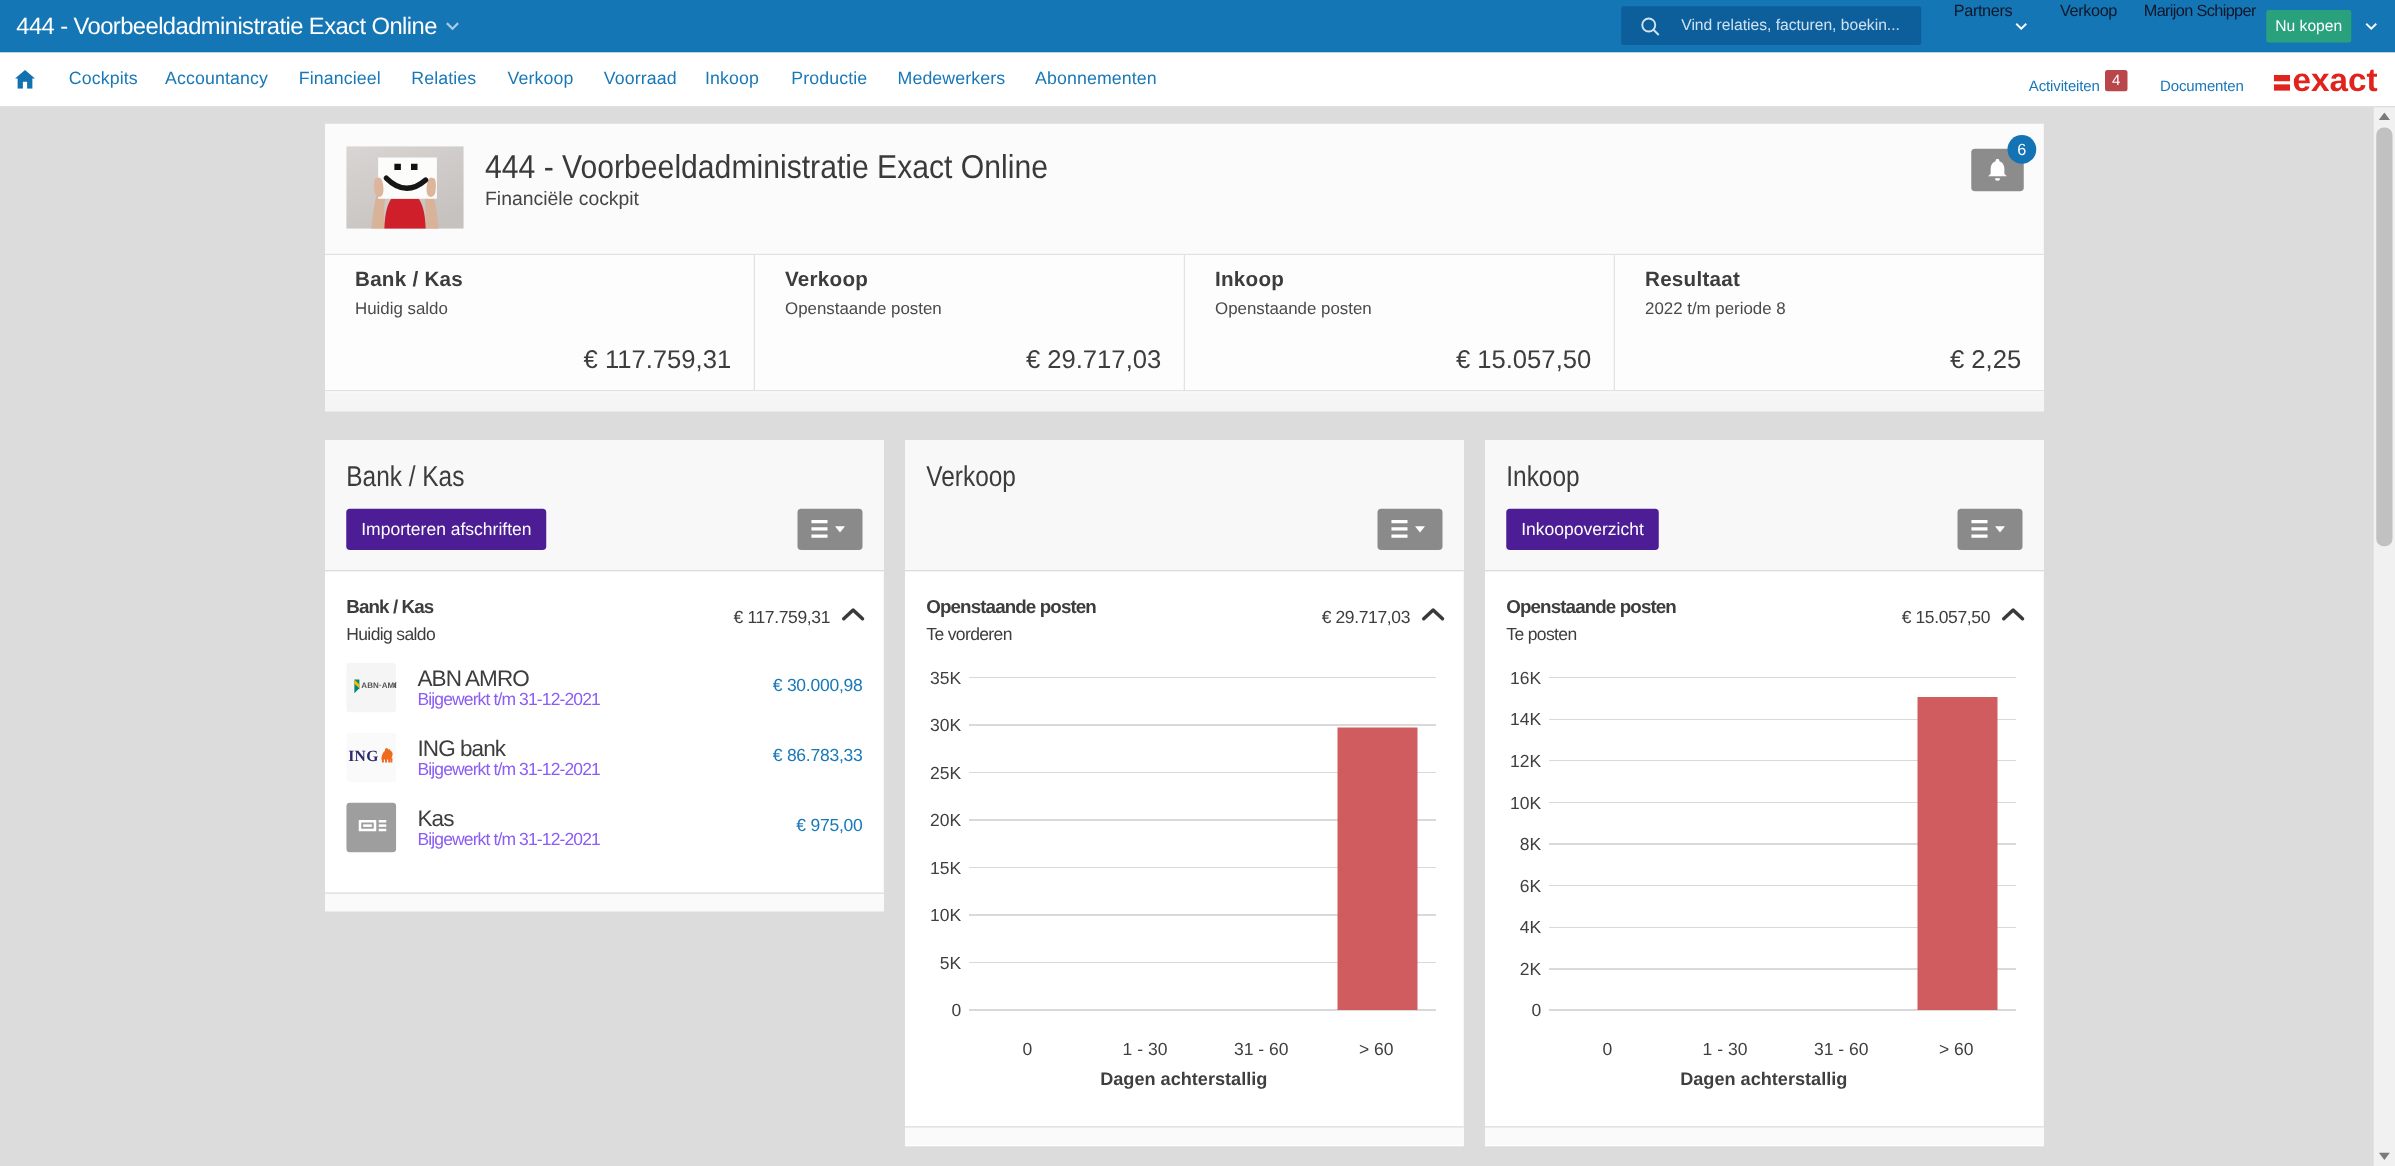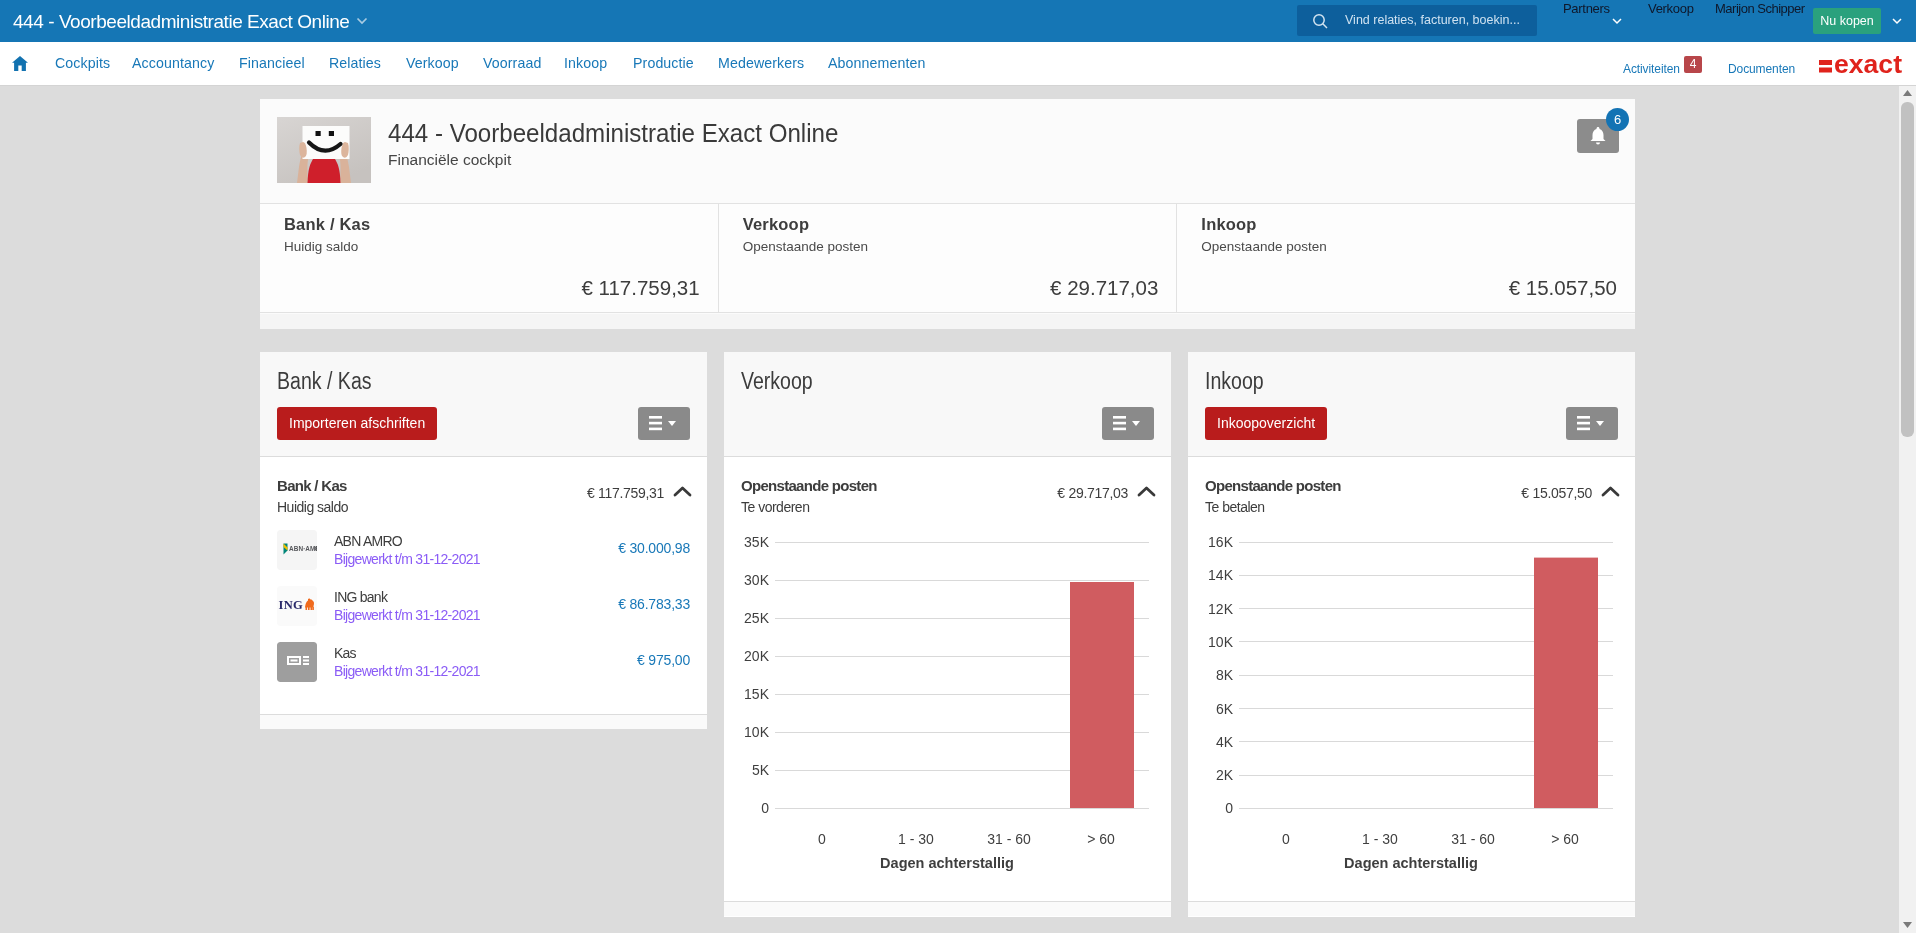--- a/index.html
+++ b/index.html
@@ -39,30 +39,30 @@
 .stat + .stat { border-left:1px solid #e2e2e2; }
 .stat b { font-size:16.5px; color:#3d3d3d; letter-spacing:0.2px; }
 .stat .sub { font-size:13.5px; color:#4a4a4a; margin-top:5px; }
 .stat .amt { position:absolute; right:18px; bottom:12px; font-size:20.5px; color:#3d3d3d; }
 #mc-foot { position:absolute; left:0; top:215px; width:1375px; height:15px; background:#f5f5f5; }
 
 
 .card { position:absolute; top:266px; width:447px; background:#fff; }
 .card-head { position:relative; height:105px; background:#f8f8f8; border-bottom:1px solid #dcdcdc; }
 .card-head h2 { position:absolute; left:17px; top:16px; font-size:23px; font-weight:normal; color:#3c3c3c; transform:scaleX(0.85); transform-origin:0 0; white-space:nowrap; }
-.btn-blue { position:absolute; left:17px; top:55px; height:33px; background:#b91c1c; border-radius:3px; color:#fff; font-size:14px; line-height:33px; padding:0 12px; white-space:nowrap; }
+.btn-blue { position:absolute; left:17px; top:55px; height:33px; background:#4c1d95; border-radius:3px; color:#fff; font-size:14px; line-height:33px; padding:0 12px; white-space:nowrap; }
 .btn-menu { position:absolute; right:17px; top:55px; width:52px; height:33px; background:#8a8a8a; border-radius:3px; }
 .sec-head { position:relative; padding:20px 17px 0 17px; height:60px; }
 .sec-head b { font-size:15px; color:#3d3d3d; letter-spacing:-0.7px; }
 .sec-head .sub { font-size:14px; color:#3d3d3d; margin-top:4px; letter-spacing:-0.5px; }
 .sec-amt { position:absolute; top:28px; font-size:14px; color:#3d3d3d; letter-spacing:-0.3px; }
 .sec-chev { position:absolute; right:15px; top:29px; }
 .bank-row { position:absolute; left:17px; width:413px; height:40px; }
 .bank-row .ric { position:absolute; left:0; top:0; width:40px; height:40px; border-radius:3px; }
-.bank-row .rt { position:absolute; left:57px; top:3px; font-size:14px; color:#3d3d3d; letter-spacing:-0.75px; }
+.bank-row .rt { position:absolute; left:57px; top:3px; font-size:18px; color:#3d3d3d; letter-spacing:-0.75px; }
 .bank-row .rs { position:absolute; left:57px; top:21px; font-size:14px; color:#8b5cf6; letter-spacing:-0.7px; }
 .bank-row .ra { position:absolute; right:0; top:10px; font-size:14px; color:#1878b8; letter-spacing:-0.2px; }
 .card-foot { position:absolute; left:0; width:447px; height:15px; background:#fafafa; border-top:1px solid #dcdcdc; }
 </style>
 </head>
 <body>
 
 <div id="topbar">
   <div id="tb-title">444 - Voorbeeldadministratie Exact Online</div>
   <svg id="tb-title-caret" width="14" height="9">
@@ -142,20 +142,21 @@
       <svg style="position:absolute;left:13px;top:8px" width="16" height="18" viewBox="0 0 16 18">
           <path d="M8 0 C8.8 0 9.5 0.7 9.5 1.5 L9.5 2 C12 2.8 13.5 5 13.5 8 L13.5 12 L15.5 14 L0.5 14 L2.5 12 L2.5 8 C2.5 5 4 2.8 6.5 2 L6.5 1.5 C6.5 0.7 7.2 0 8 0 Z" fill="#fff"></path>
           <path d="M6 15.5 A2 2 0 0 0 10 15.5 Z" fill="#fff"></path>
         </svg>
     </div>
     <div id="mc-badge">6</div>
     <div id="mc-stats">
       <div class="stat"><b>Bank / Kas</b><div class="sub">Huidig saldo</div><div class="amt">€ 117.759,31</div></div>
       <div class="stat"><b>Verkoop</b><div class="sub">Openstaande posten</div><div class="amt">€ 29.717,03</div></div>
       <div class="stat"><b>Inkoop</b><div class="sub">Openstaande posten</div><div class="amt">€ 15.057,50</div></div>
+      <div class="stat"><b>Resultaat</b><div class="sub">2022 t/m periode 8</div><div class="amt">€ 2,25</div></div>
     </div>
     <div id="mc-foot"></div>
   </div>
 
   <div class="card" style="left:260px;height:377px">
     <div class="card-head">
       <h2>Bank / Kas</h2>
       <div class="btn-blue">Importeren afschriften</div>
       <div class="btn-menu">
           <svg style="position:absolute;left:11px;top:9px" width="30" height="15">
@@ -280,21 +281,21 @@
           <svg style="position:absolute;left:11px;top:9px" width="30" height="15">
             <rect x="0" y="0" width="13" height="2.6" fill="#fff"></rect>
             <rect x="0" y="5.8" width="13" height="2.6" fill="#fff"></rect>
             <rect x="0" y="11.6" width="13" height="2.6" fill="#fff"></rect>
             <path d="M19 5 L27 5 L23 10 Z" fill="#fff"></path>
           </svg>
         </div>
     </div>
     <div class="sec-head">
       <b>Openstaande posten</b>
-      <div class="sub">Te betalen</div>
+      <div class="sub">Te posten</div>
       <div class="sec-amt" style="right:43px">€ 15.057,50</div>
       <svg class="sec-chev" width="19" height="11" viewBox="0 0 19 11">
           <path d="M2 9 L9.5 2 L17 9" stroke="#3a3a3a" stroke-width="2.8" fill="none" stroke-linecap="round" stroke-linejoin="round"></path>
         </svg>
     </div>
     <svg class="abs" style="left:0;top:170px" width="447" height="350" viewBox="0 0 447 350">
       <g font-family="Liberation Sans" font-size="14" fill="#3f3f3f" text-anchor="end">
         <text x="45" y="25">16K</text>
           <text x="45" y="58.3">14K</text>
           <text x="45" y="91.6">12K</text>

